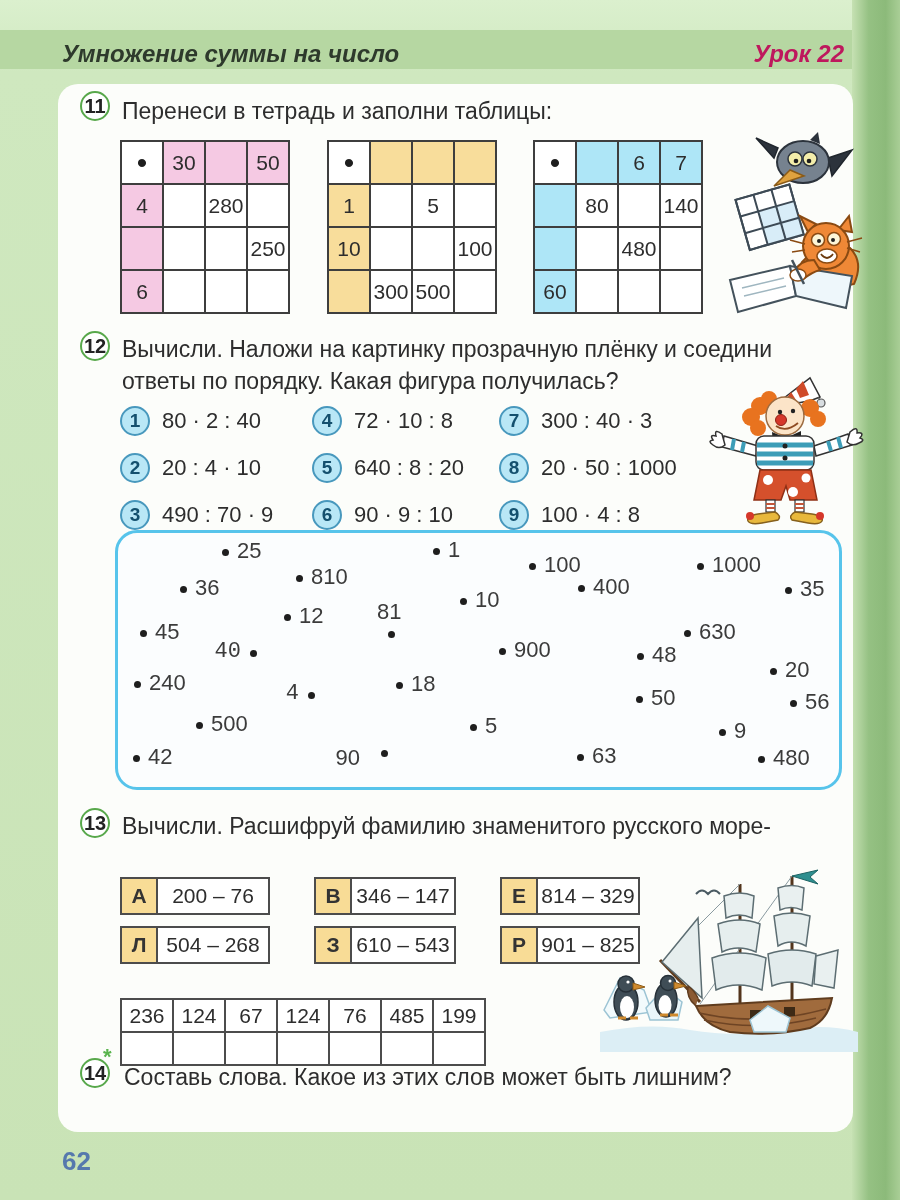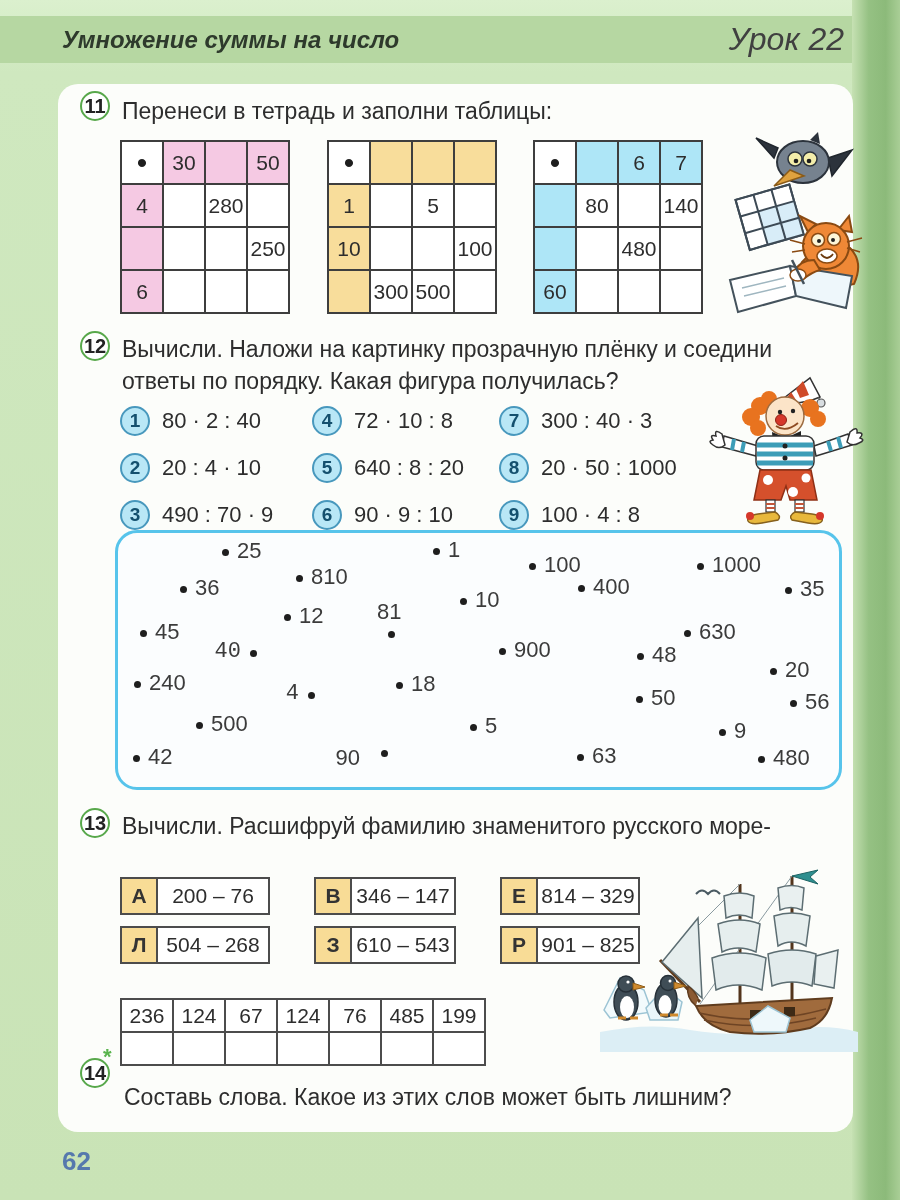--- a/index.html
+++ b/index.html
@@ -1,25 +1,25 @@
 <!DOCTYPE html>
 <html lang="ru"><head>
 <meta charset="utf-8">
 <style>
   html,body{margin:0;padding:0;}
   body{font-family:"Liberation Sans","DejaVu Sans",sans-serif;}
   .page{position:relative;width:900px;height:1200px;overflow:hidden;
         background:linear-gradient(180deg,#dbf0ce 0%,#cfe8bf 6%,#c9e3b6 100%);}
   .right-strip{position:absolute;left:852px;top:0;width:48px;height:1200px;
         background:linear-gradient(90deg,#c6e1b3 0%,#95c183 35%,#8cba7a 70%,#a9ce96 100%);}
-  .hdr-band{position:absolute;left:0;top:16px;width:900px;height:47px;background:#b6d7a2;}
+  .hdr-band{position:absolute;left:0;top:30px;width:900px;height:39px;background:#b6d7a2;}
   .hdr-title{position:absolute;left:62px;top:0;line-height:47px;font-weight:bold;font-style:italic;
         font-size:24px;color:#2e3a2c;}
-  .hdr-lesson{position:absolute;right:56px;top:0;line-height:47px;font-weight:normal;font-style:italic;
-        font-size:32px;color:#404040;}
+  .hdr-lesson{position:absolute;right:56px;top:0;line-height:47px;font-weight:bold;font-style:italic;
+        font-size:24px;color:#be185d;}
   .panel{position:absolute;left:58px;top:84px;width:795px;height:1048px;background:#fcfdfa;border-radius:20px;}
   .task-circle{position:absolute;width:30px;height:30px;border:2.5px solid #58a84b;border-radius:50%;
         background:#fff;display:flex;align-items:center;justify-content:center;
         font-weight:bold;font-size:20px;color:#232323;box-sizing:border-box;}
   .star{position:absolute;left:103px;top:1044px;color:#59b44d;font-size:22px;font-weight:bold;}
   .task-text{position:absolute;font-size:23px;color:#2d2d2d;line-height:31px;}
   
   .ftable{position:absolute;display:grid;grid-template-columns:repeat(4,42px);grid-auto-rows:43px;
         border-top:2px solid #3e3e3e;border-left:2px solid #3e3e3e;background:#fff;}
   .tcell{border-right:2px solid #3e3e3e;border-bottom:2px solid #3e3e3e;display:flex;align-items:center;
@@ -487,17 +487,17 @@
       <ellipse cx="65" cy="145" rx="6.5" ry="10" fill="#fff"></ellipse>
       <circle cx="68" cy="123" r="7.5" fill="#3f4d56" stroke="#263038" stroke-width="1.5"></circle>
       <circle cx="70" cy="121" r="1.5" fill="#fff"></circle>
       <polygon points="74,122 86,126 74,129" fill="#cf8a2e" stroke="#8e5c16" stroke-width="1"></polygon>
       <path d="M60 155 h8 M70 155 h8" stroke="#cf8a2e" stroke-width="3"></path>
     </svg>
   </div>
 
   <div class="task-circle" style="left:80px;top:1058px;">14</div>
   <div class="star">*</div>
-  <div class="task-text" style="left:124px;top:1062px;margin-top:20px;">Составь слова. Какое из этих слов может быть лишним?</div>
+  <div class="task-text" style="left:124px;top:1062px;">Составь слова. Какое из этих слов может быть лишним?</div>
 
 
   <div class="pagenum">62</div>
 </div>
 
 </body></html>

